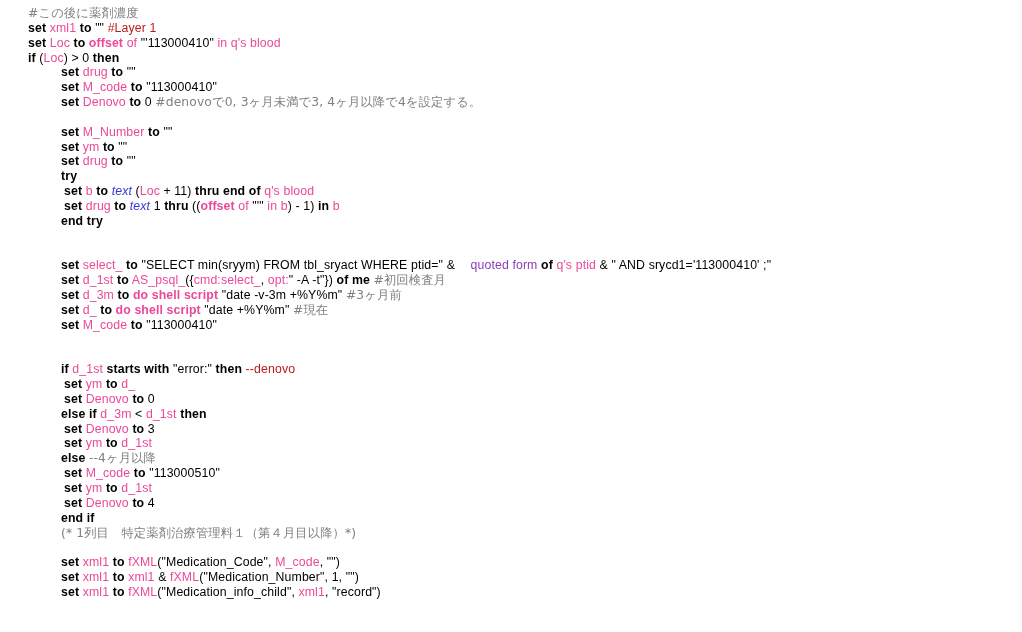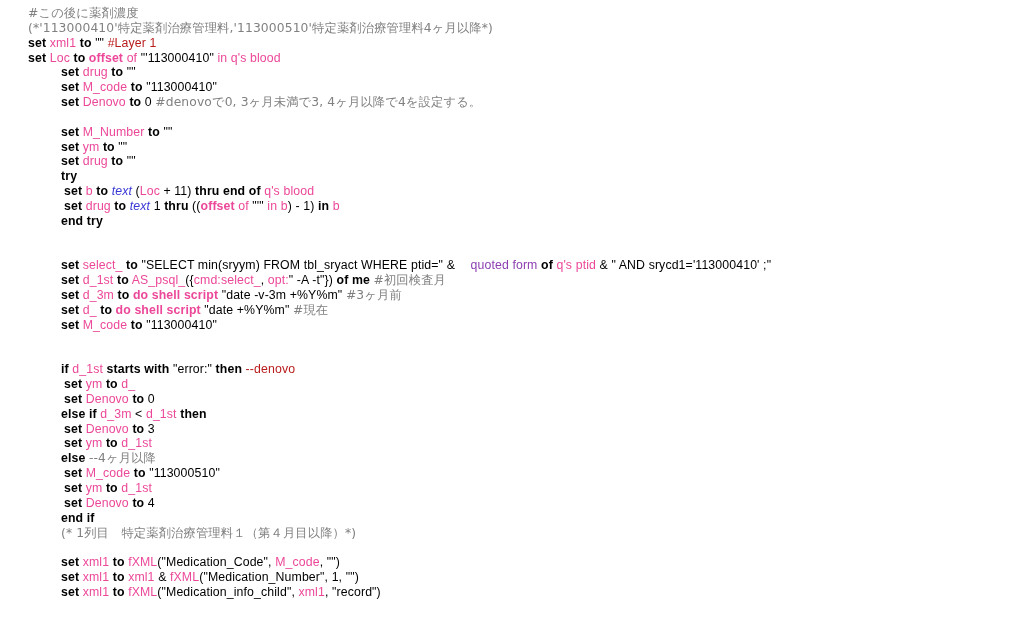--- a/index.html
+++ b/index.html
@@ -74,23 +74,23 @@
     color: #808080;
     font-family: "DejaVu Sans", "Liberation Sans", sans-serif;
   }
 </style>
 </head>
 <body>
 
 <div id="script-editor">
   <div id="code-body">
       <div class="code-line i0"><span class="tok-com-jp">#この後に薬剤濃度</span></div>
-      <div class="code-line i0"><span class="tok-com-jp">(*'113000410'特定薬剤治療管理料,'113000510'特定薬剤治療管理料4ヶ月以降*)</span></div>
       <div class="code-line i0"><span class="tok-kw">set</span><span class="tok-plain"> </span><span class="tok-var">xml1</span><span class="tok-plain"> </span><span class="tok-kw">to</span><span class="tok-plain"> </span><span class="tok-str">""</span><span class="tok-plain"> </span><span class="tok-com">#Layer 1</span></div>
       <div class="code-line i0"><span class="tok-kw">set</span><span class="tok-plain"> </span><span class="tok-var">Loc</span><span class="tok-plain"> </span><span class="tok-kw">to</span><span class="tok-plain"> </span><span class="tok-cmd">offset</span><span class="tok-plain"> </span><span class="tok-var">of</span><span class="tok-plain"> </span><span class="tok-str">"'113000410"</span><span class="tok-plain"> </span><span class="tok-var">in</span><span class="tok-plain"> </span><span class="tok-var">q's blood</span></div>
+      <div class="code-line i0"><span class="tok-kw">if</span><span class="tok-plain"> (</span><span class="tok-var">Loc</span><span class="tok-plain">) &gt; </span><span class="tok-num">0</span><span class="tok-plain"> </span><span class="tok-kw">then</span></div>
       <div class="code-line i1"><span class="tok-kw">set</span><span class="tok-plain"> </span><span class="tok-var">drug</span><span class="tok-plain"> </span><span class="tok-kw">to</span><span class="tok-plain"> </span><span class="tok-str">""</span></div>
       <div class="code-line i1"><span class="tok-kw">set</span><span class="tok-plain"> </span><span class="tok-var">M_code</span><span class="tok-plain"> </span><span class="tok-kw">to</span><span class="tok-plain"> </span><span class="tok-str">"113000410"</span></div>
       <div class="code-line i1"><span class="tok-kw">set</span><span class="tok-plain"> </span><span class="tok-var">Denovo</span><span class="tok-plain"> </span><span class="tok-kw">to</span><span class="tok-plain"> </span><span class="tok-num">0</span><span class="tok-plain"> </span><span class="tok-com-jp">#denovoで0, 3ヶ月未満で3, 4ヶ月以降で4を設定する。</span></div>
       <div class="code-line i0 blank">&nbsp;</div>
       <div class="code-line i1"><span class="tok-kw">set</span><span class="tok-plain"> </span><span class="tok-var">M_Number</span><span class="tok-plain"> </span><span class="tok-kw">to</span><span class="tok-plain"> </span><span class="tok-str">""</span></div>
       <div class="code-line i1"><span class="tok-kw">set</span><span class="tok-plain"> </span><span class="tok-var">ym</span><span class="tok-plain"> </span><span class="tok-kw">to</span><span class="tok-plain"> </span><span class="tok-str">""</span></div>
       <div class="code-line i1"><span class="tok-kw">set</span><span class="tok-plain"> </span><span class="tok-var">drug</span><span class="tok-plain"> </span><span class="tok-kw">to</span><span class="tok-plain"> </span><span class="tok-str">""</span></div>
       <div class="code-line i1"><span class="tok-kw">try</span></div>
       <div class="code-line i2"><span class="tok-kw">set</span><span class="tok-plain"> </span><span class="tok-var">b</span><span class="tok-plain"> </span><span class="tok-kw">to</span><span class="tok-plain"> </span><span class="tok-ref">text</span><span class="tok-plain"> (</span><span class="tok-var">Loc</span><span class="tok-plain"> + </span><span class="tok-num">11</span><span class="tok-plain">) </span><span class="tok-kw">thru end of</span><span class="tok-plain"> </span><span class="tok-var">q's blood</span></div>
       <div class="code-line i2"><span class="tok-kw">set</span><span class="tok-plain"> </span><span class="tok-var">drug</span><span class="tok-plain"> </span><span class="tok-kw">to</span><span class="tok-plain"> </span><span class="tok-ref">text</span><span class="tok-plain"> </span><span class="tok-num">1</span><span class="tok-plain"> </span><span class="tok-kw">thru</span><span class="tok-plain"> ((</span><span class="tok-cmd">offset</span><span class="tok-plain"> </span><span class="tok-var">of</span><span class="tok-plain"> </span><span class="tok-str">"'"</span><span class="tok-plain"> </span><span class="tok-var">in</span><span class="tok-plain"> </span><span class="tok-var">b</span><span class="tok-plain">) - </span><span class="tok-num">1</span><span class="tok-plain">) </span><span class="tok-kw">in</span><span class="tok-plain"> </span><span class="tok-var">b</span></div>

